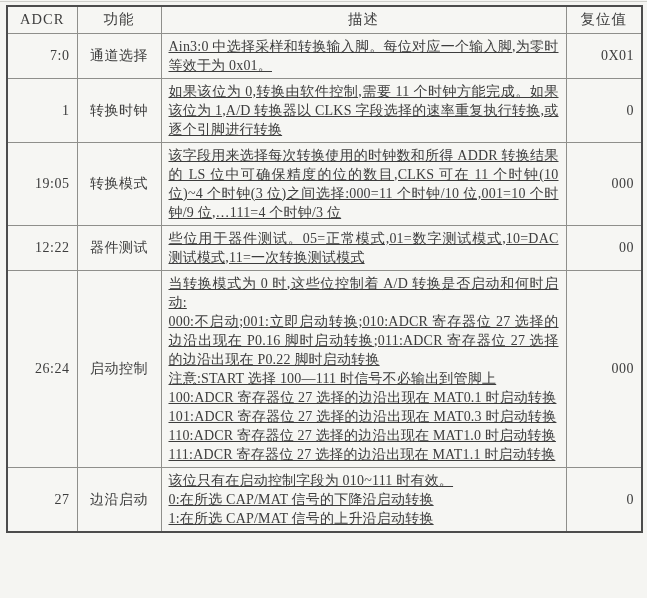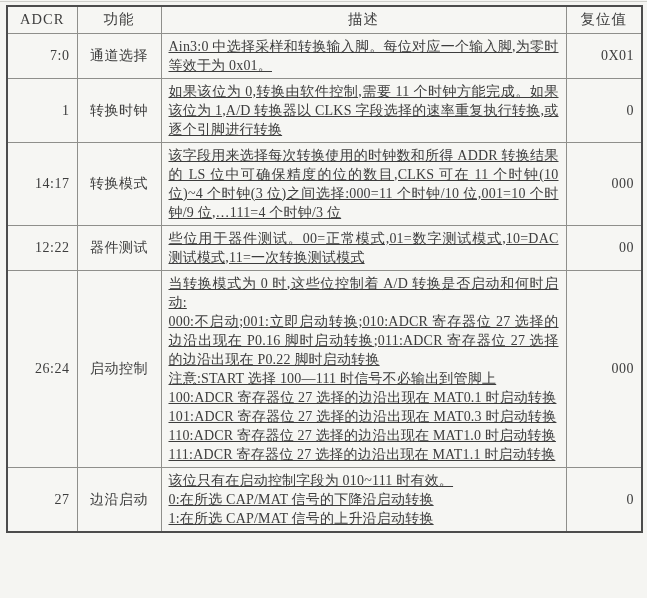--- a/index.html
+++ b/index.html
@@ -75,29 +75,29 @@
         <td class="c-desc">Ain3:0 中选择采样和转换输入脚。每位对应一个输入脚,为零时等效于为 0x01。</td>
         <td class="c-reset">0X01</td>
       </tr>
       <tr>
         <td class="c-adcr">1</td>
         <td class="c-func">转换时钟</td>
         <td class="c-desc">如果该位为 0,转换由软件控制,需要 11 个时钟方能完成。如果该位为 1,A/D 转换器以 CLKS 字段选择的速率重复执行转换,或逐个引脚进行转换</td>
         <td class="c-reset">0</td>
       </tr>
       <tr>
-        <td class="c-adcr">14:17</td>
+        <td class="c-adcr">19:05</td>
         <td class="c-func">转换模式</td>
         <td class="c-desc">该字段用来选择每次转换使用的时钟数和所得 ADDR 转换结果的 LS 位中可确保精度的位的数目,CLKS 可在 11 个时钟(10 位)~4 个时钟(3 位)之间选择:000=11 个时钟/10 位,001=10 个时钟/9 位,…111=4 个时钟/3 位</td>
         <td class="c-reset">000</td>
       </tr>
       <tr>
         <td class="c-adcr">12:22</td>
         <td class="c-func">器件测试</td>
-        <td class="c-desc">些位用于器件测试。00=正常模式,01=数字测试模式,10=DAC 测试模式,11=一次转换测试模式</td>
+        <td class="c-desc">些位用于器件测试。05=正常模式,01=数字测试模式,10=DAC 测试模式,11=一次转换测试模式</td>
         <td class="c-reset">00</td>
       </tr>
       <tr>
         <td class="c-adcr">26:24</td>
         <td class="c-func">启动控制</td>
         <td class="c-desc">当转换模式为 0 时,这些位控制着 A/D 转换是否启动和何时启动:
 000:不启动;001:立即启动转换;010:ADCR 寄存器位 27 选择的边沿出现在 P0.16 脚时启动转换;011:ADCR 寄存器位 27 选择的边沿出现在 P0.22 脚时启动转换
 注意:START 选择 100—111 时信号不必输出到管脚上
 100:ADCR 寄存器位 27 选择的边沿出现在 MAT0.1 时启动转换
 101:ADCR 寄存器位 27 选择的边沿出现在 MAT0.3 时启动转换

